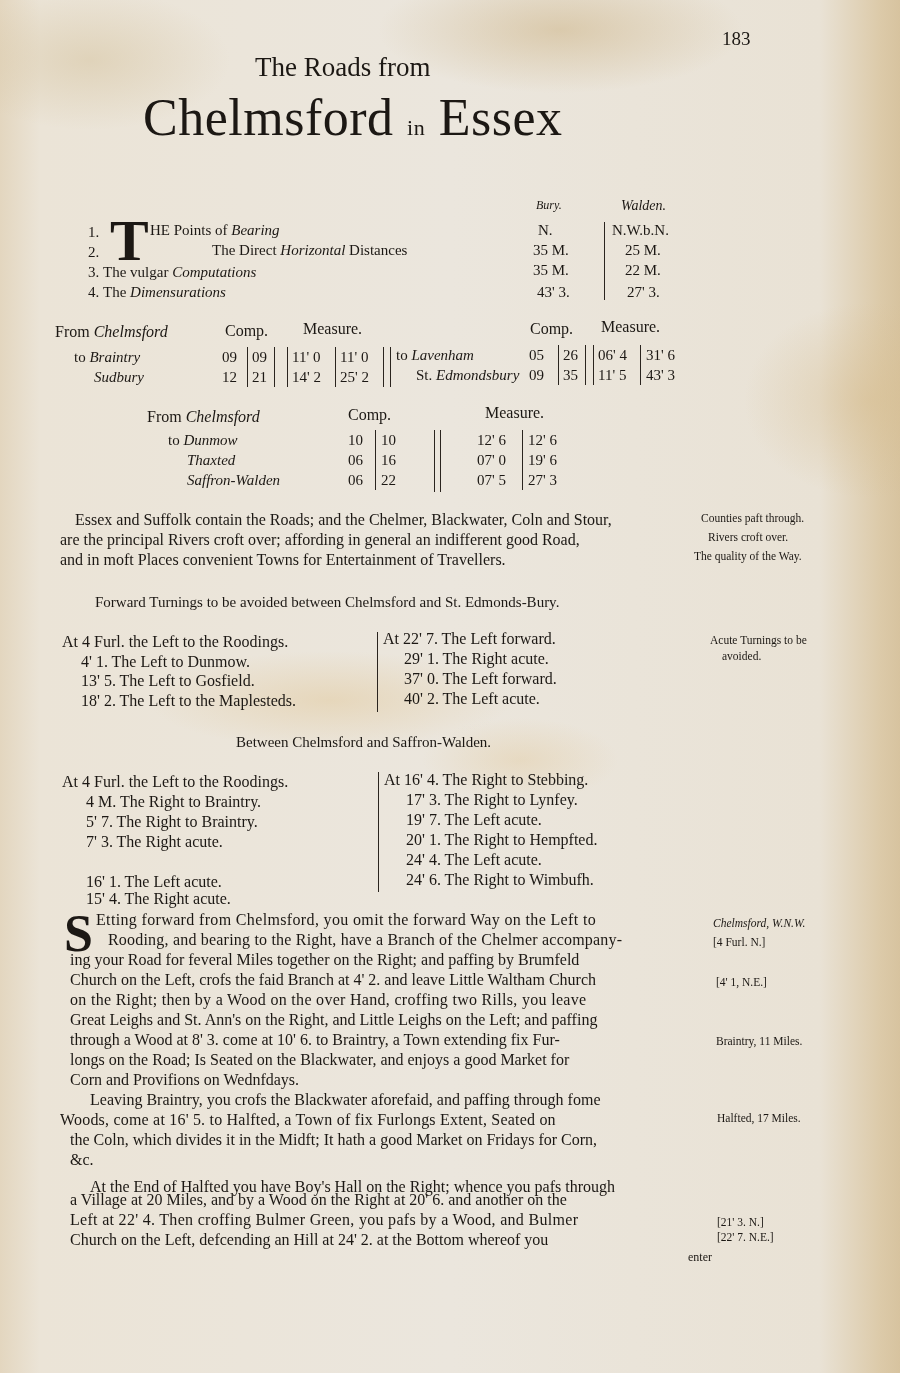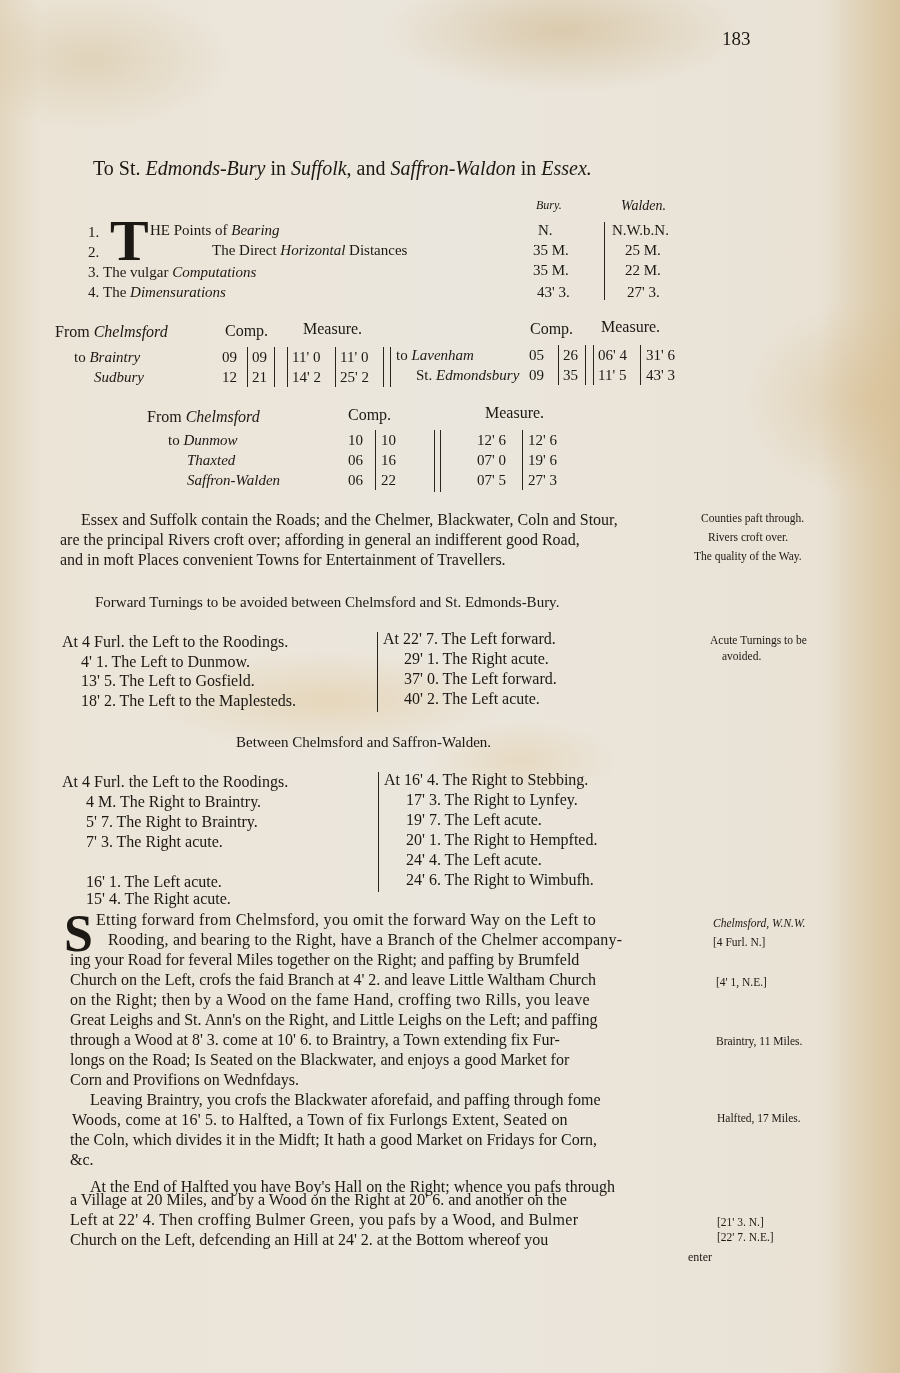--- a/index.html
+++ b/index.html
@@ -43,21 +43,26 @@
   .turn { font-size: 16px; }
   .dropcap-S { left: 64px; top: 908px; font-size: 52px; font-weight: bold; line-height: 52px; }
   .body-line { font-size: 16px; }
 </style>
 </head>
 <body>
 
 <div class="page">
 
   <div class="abs page-number serif">183</div>
-  <div class="abs subtitle serif"><span>To St. </span><span class="it">Edmonds-Bury</span><span> in </span><span class="it">Suffolk</span><span>, and </span><span class="it">Saffron-Waldon</span><span> in </span><span class="it">Essex.</span></div>
+  <div class="abs title-top serif">The Roads from</div>
+  <div class="abs title-main serif">
+    <span>Chelmsford</span>
+    <span class="in">in</span>
+    <span>Essex</span>
+  </div>
 
   <div>
     <div class="abs bearing-col it serif" style="left:536px;top:198px;font-size:12px;">Bury.</div>
     <div class="abs bearing-col it serif" style="left:621px;top:198px;font-size:14px;">Walden.</div>
     <div class="abs dropcap-T serif">T</div>
 
     <div class="abs bearing-label serif" style="left:88px;top:224px;"><span>1.</span></div>
     <div class="abs bearing-label serif" style="left:150px;top:222px;"><span>HE Points of </span><span class="it">Bearing</span></div>
 
     <div class="abs bearing-label serif" style="left:88px;top:244px;"><span>2.</span></div>
@@ -144,21 +149,21 @@
     <div class="abs dist-cell serif" style="left:477px;top:432px;">12' 6</div>
     <div class="abs dist-cell serif" style="left:528px;top:432px;">12' 6</div>
     <div class="abs dist-cell serif" style="left:477px;top:452px;">07' 0</div>
     <div class="abs dist-cell serif" style="left:528px;top:452px;">19' 6</div>
     <div class="abs dist-cell serif" style="left:477px;top:472px;">07' 5</div>
     <div class="abs dist-cell serif" style="left:528px;top:472px;">27' 3</div>
     <div class="vrule" style="left:522px;top:430px;height:60px;"></div>
   </div>
 
   <div>
-    <div class="abs para serif" style="left:75px;top:510px;margin-left:6px;">Essex and Suffolk contain the Roads; and the Chelmer, Blackwater, Coln and Stour,</div>
+    <div class="abs para serif" style="left:75px;top:510px;">Essex and Suffolk contain the Roads; and the Chelmer, Blackwater, Coln and Stour,</div>
     <div class="abs para serif" style="left:60px;top:530px;">are the principal Rivers croft over; affording in general an indifferent good Road,</div>
     <div class="abs para serif" style="left:60px;top:550px;">and in moft Places convenient Towns for Entertainment of Travellers.</div>
     <div class="abs margin-note serif" style="left:701px;top:512px;">Counties paft through.</div>
     <div class="abs margin-note serif" style="left:708px;top:531px;">Rivers croft over.</div>
     <div class="abs margin-note serif" style="left:694px;top:550px;">The quality of the Way.</div>
   </div>
 
   <div>
     <div class="abs para serif" style="left:95px;top:592px;font-size:15px;">Forward Turnings to be avoided between Chelmsford and St. Edmonds-Bury.</div>
     <div class="abs margin-note serif" style="left:710px;top:634px;">Acute Turnings to be</div>
@@ -192,27 +197,27 @@
     <div class="abs turn serif" style="left:406px;top:851px;">24' 4. The Left acute.</div>
     <div class="abs turn serif" style="left:406px;top:871px;">24' 6. The Right to Wimbufh.</div>
   </div>
 
   <div>
     <div class="abs dropcap-S serif">S</div>
     <div class="abs body-line serif" style="left:96px;top:911px;letter-spacing:0.35px;">Etting forward from Chelmsford, you omit the forward Way on the Left to</div>
     <div class="abs body-line serif" style="left:108px;top:931px;letter-spacing:0.2px;">Rooding, and bearing to the Right, have a Branch of the Chelmer accompany-</div>
     <div class="abs body-line serif" style="left:70px;top:951px;">ing your Road for feveral Miles together on the Right; and paffing by Brumfeld</div>
     <div class="abs body-line serif" style="left:70px;top:971px;">Church on the Left, crofs the faid Branch at 4' 2. and leave Little Waltham Church</div>
-    <div class="abs body-line serif" style="left:70px;top:991px;letter-spacing:0.3px;">on the Right; then by a Wood on the fame Hand, croffing two Rills, you leave</div>
+    <div class="abs body-line serif" style="left:70px;top:991px;letter-spacing:0.3px;">on the Right; then by a Wood on the over Hand, croffing two Rills, you leave</div>
     <div class="abs body-line serif" style="left:70px;top:1011px;">Great Leighs and St. Ann's on the Right, and Little Leighs on the Left; and paffing</div>
     <div class="abs body-line serif" style="left:70px;top:1031px;">through a Wood at 8' 3. come at 10' 6. to Braintry, a Town extending fix Fur-</div>
     <div class="abs body-line serif" style="left:70px;top:1051px;">longs on the Road; Is Seated on the Blackwater, and enjoys a good Market for</div>
     <div class="abs body-line serif" style="left:70px;top:1071px;">Corn and Provifions on Wednfdays.</div>
     <div class="abs body-line serif" style="left:90px;top:1091px;">Leaving Braintry, you crofs the Blackwater aforefaid, and paffing through fome</div>
-    <div class="abs body-line serif" style="left:72px;top:1111px;letter-spacing:0.2px;">Woods, come at 16' 5. to Halfted, a Town of fix Furlongs Extent, Seated on</div>
+    <div class="abs body-line serif" style="left:60px;top:1111px;letter-spacing:0.2px;">Woods, come at 16' 5. to Halfted, a Town of fix Furlongs Extent, Seated on</div>
     <div class="abs body-line serif" style="left:70px;top:1131px;">the Coln, which divides it in the Midft; It hath a good Market on Fridays for Corn,</div>
     <div class="abs body-line serif" style="left:70px;top:1151px;">&amp;c.</div>
     <div class="abs body-line serif" style="left:90px;top:1178px;text-align:right;">At the End of Halfted you have Boy's Hall on the Right; whence you pafs through</div>
     <div class="abs body-line serif" style="left:70px;top:1191px;">a Village at 20 Miles, and by a Wood on the Right at 20' 6. and another on the</div>
     <div class="abs body-line serif" style="left:70px;top:1211px;letter-spacing:0.3px;">Left at 22' 4. Then croffing Bulmer Green, you pafs by a Wood, and Bulmer</div>
     <div class="abs body-line serif" style="left:70px;top:1231px;">Church on the Left, defcending an Hill at 24' 2. at the Bottom whereof you</div>
     <div class="abs body-line serif" style="left:688px;top:1250px;font-size:12px;">enter</div>
 
     <div class="abs margin-note serif it" style="left:713px;top:917px;">Chelmsford, W.N.W.</div>
     <div class="abs margin-note serif" style="left:713px;top:936px;">[4 Furl. N.]</div>

